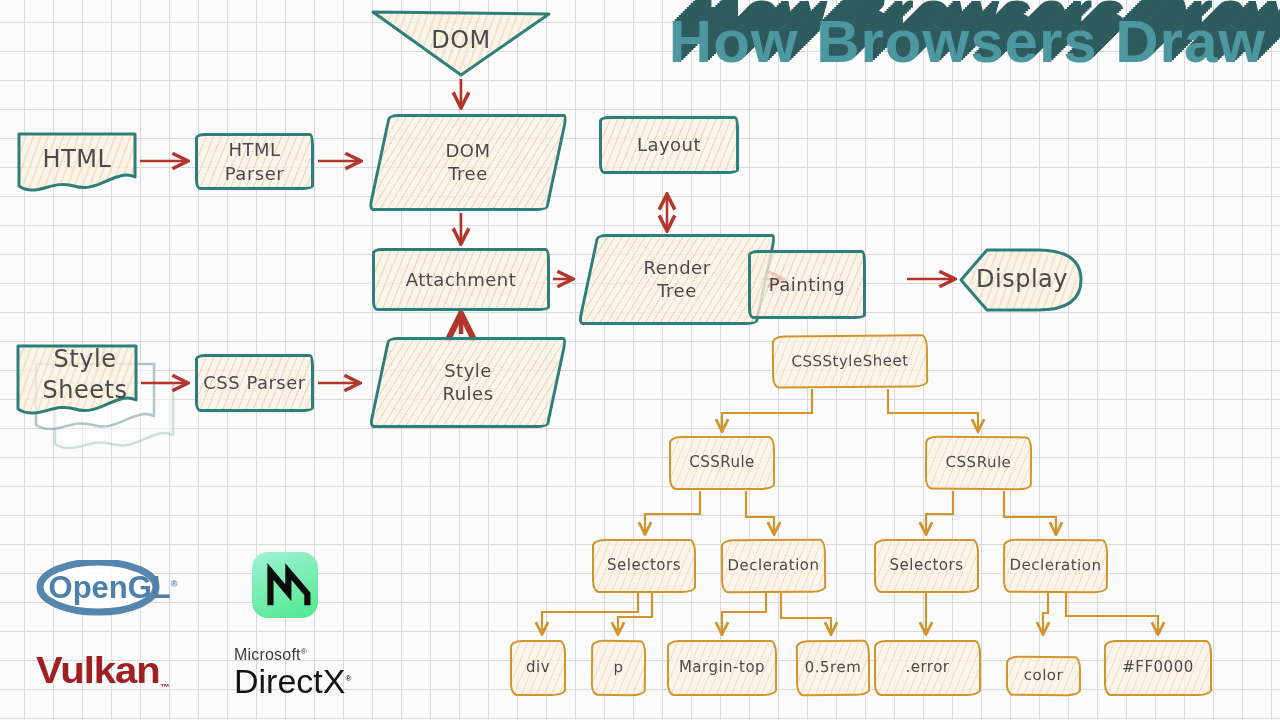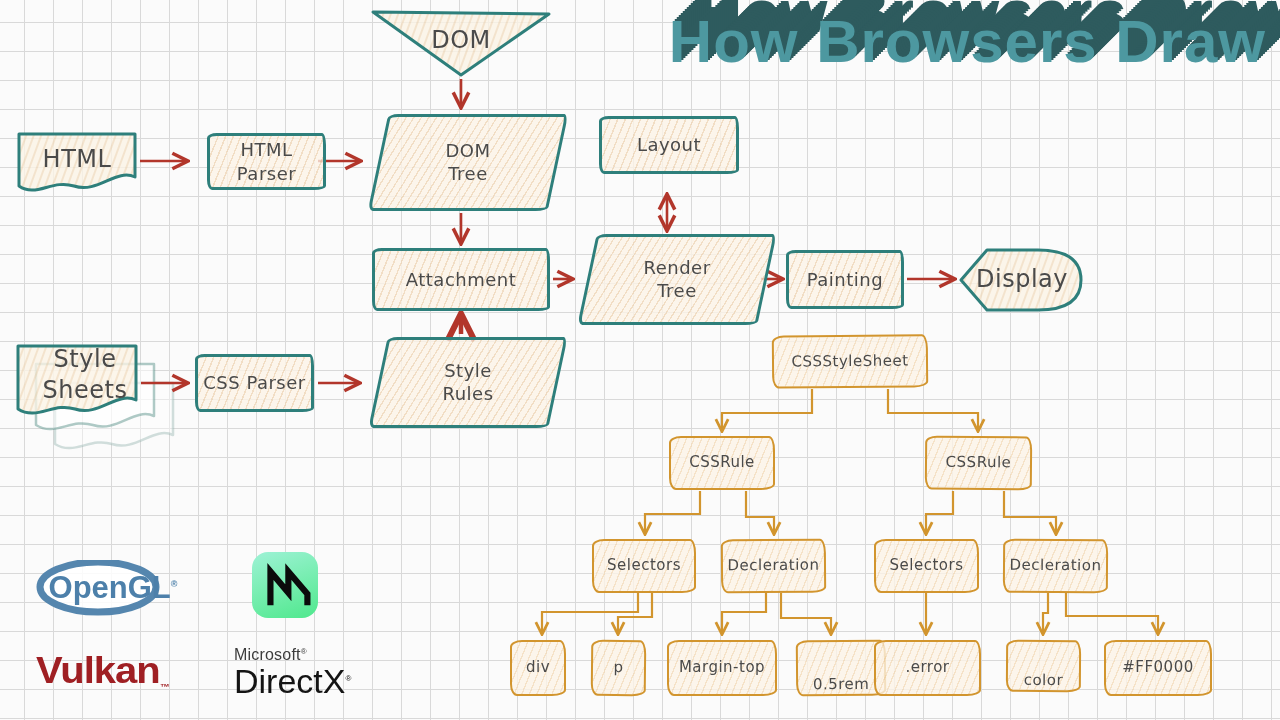--- a/index.html
+++ b/index.html
@@ -119,36 +119,36 @@
 
   <div class="title">
     <div>How Browsers Draw</div>
   </div>
 
   <div class="shape-label" style="left:409px;top:26px;width:104px;height:30px;">DOM</div>
   <div class="shape-label" style="left:26px;top:144px;width:102px;height:32px;">HTML</div>
   <div class="shape-label" style="left:32px;top:350px;width:106px;height:50px;">Style Sheets</div>
   <div class="shape-label" style="left:972px;top:264px;width:100px;height:32px;">Display</div>
 
-  <div class="node" style="left:195px;top:133px;width:119px;height:57px;margin-left:12px;">
+  <div class="node" style="left:195px;top:133px;width:119px;height:57px;">
     <span class="lbl">HTML Parser</span>
   </div>
   <div class="node pgram" style="left:378px;top:114px;width:180px;height:97px;">
     <span class="lbl" style="width:90px;">DOM Tree</span>
   </div>
   <div class="node" style="left:599px;top:116px;width:140px;height:58px;">
     <span class="lbl">Layout</span>
   </div>
   <div class="node" style="left:372px;top:248px;width:178px;height:63px;">
     <span class="lbl">Attachment</span>
   </div>
   <div class="node pgram" style="left:587px;top:234px;width:180px;height:91px;">
     <span class="lbl" style="width:90px;">Render Tree</span>
   </div>
-  <div class="node" style="left:786px;top:250px;width:118px;height:59px;">
+  <div class="node" style="left:748px;top:250px;width:118px;height:69px;">
     <span class="lbl">Painting</span>
   </div>
   <div class="node" style="left:195px;top:354px;width:119px;height:58px;">
     <span class="lbl">CSS Parser</span>
   </div>
   <div class="node pgram" style="left:378px;top:337px;width:180px;height:91px;">
     <span class="lbl" style="width:90px;">Style Rules</span>
   </div>
 
   <div class="node orange" style="left:772px;top:335px;width:156px;height:53px;transform:rotate(-.5deg);">
@@ -175,27 +175,27 @@
 
   <div class="node orange leaf" style="left:510px;top:640px;width:56px;height:56px;">
     <span class="lbl">div</span>
   </div>
   <div class="node orange leaf" style="left:591px;top:640px;width:55px;height:56px;transform:rotate(.6deg);">
     <span class="lbl">p</span>
   </div>
   <div class="node orange leaf" style="left:667px;top:640px;width:110px;height:56px;">
     <span class="lbl">Margin-top</span>
   </div>
-  <div class="node orange leaf" style="left:796px;top:640px;width:90px;height:56px;transform:rotate(-.5deg);align-items:flex-end;">
+  <div class="node orange leaf" style="left:796px;top:640px;width:74px;height:56px;transform:rotate(-.5deg);">
     <span class="lbl">0.5rem</span>
   </div>
   <div class="node orange leaf" style="left:874px;top:640px;width:107px;height:56px;">
     <span class="lbl">.error</span>
   </div>
-  <div class="node orange leaf" style="left:1006px;top:640px;width:75px;height:52px;transform:rotate(.4deg);align-items:flex-end;">
+  <div class="node orange leaf" style="left:1006px;top:656px;width:75px;height:40px;transform:rotate(.4deg);">
     <span class="lbl">color</span>
   </div>
   <div class="node orange leaf" style="left:1104px;top:640px;width:108px;height:56px;">
     <span class="lbl">#FF0000</span>
   </div>
 
   <div class="logo opengl-wrap">
     <svg width="136" height="56" viewBox="0 0 136 56">
       <ellipse cx="62" cy="27" rx="58" ry="25" fill="#ffffff" fill-opacity=".85" stroke="#5586ae" stroke-width="7"></ellipse>
     </svg>

